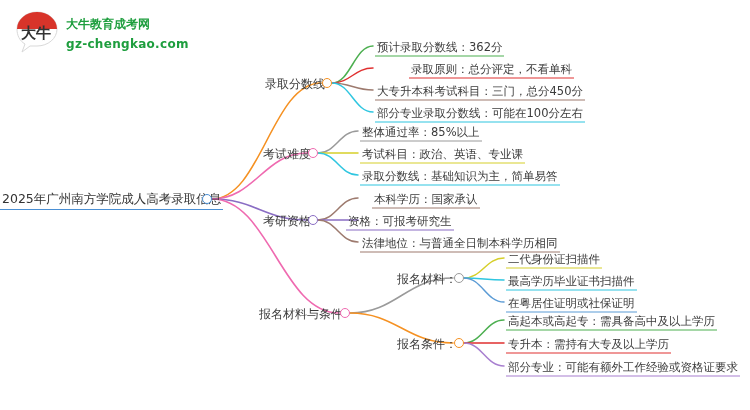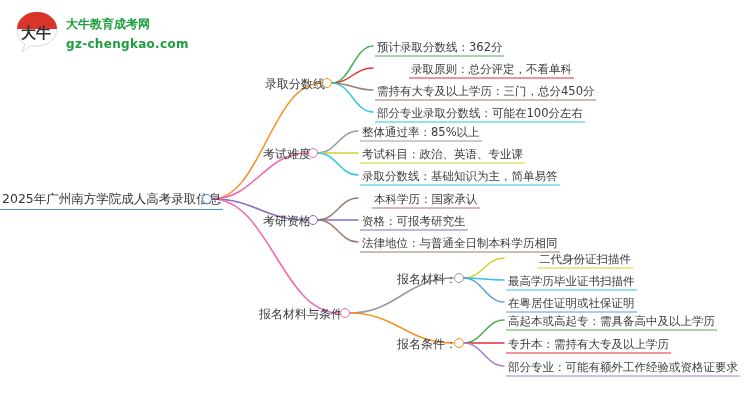--- a/index.html
+++ b/index.html
@@ -147,37 +147,37 @@
       <path d="M 464 343 C 482 343, 486 320, 504 320" fill="none" stroke="#4caf50" stroke-width="1.5" stroke-linecap="round"></path>
       <path d="M 464 343 C 482 343, 486 343, 504 343" fill="none" stroke="#e03030" stroke-width="1.5" stroke-linecap="round"></path>
       <path d="M 464 343 C 482 343, 486 366, 504 366" fill="none" stroke="#a87fd0" stroke-width="1.5" stroke-linecap="round"></path>
     </svg>
 <div class="node root" style="top: 199px; left: 0px; width: 207px; text-align: right;"><span class="node-label" style="border-bottom: 1.5px solid rgb(74, 143, 212);">2025年广州南方学院成人高考录取信息</span></div>
     <div class="dot" style="left: 207px; top: 199px; width: 10px; height: 10px; border: 1.6px solid rgb(74, 143, 212);"></div>
     <div class="node lvl1" style="top: 83px; left: 0px; width: 327px; text-align: right;"><span class="node-label">录取分数线</span></div>
     <div class="dot" style="left: 327px; top: 83px; width: 10px; height: 10px; border: 1.6px solid rgb(245, 145, 34);"></div>
     <div class="node leaf" style="top: 46px; left: 375px; text-align: left;"><span class="node-label" style="border-bottom: 1.5px solid rgb(76, 175, 80);">预计录取分数线：362分</span></div>
     <div class="node leaf" style="top: 68px; left: 375px; text-align: left; margin-left: 34px;"><span class="node-label" style="border-bottom: 1.5px solid rgb(224, 48, 48);">录取原则：总分评定，不看单科</span></div>
-    <div class="node leaf" style="top: 90px; left: 375px; text-align: left;"><span class="node-label" style="border-bottom: 1.5px solid rgb(157, 122, 110);">需持有大专及以上学历：三门，总分450分</span></div>
+    <div class="node leaf" style="top: 90px; left: 375px; text-align: left;"><span class="node-label" style="border-bottom: 1.5px solid rgb(157, 122, 110);">大专升本科考试科目：三门，总分450分</span></div>
     <div class="node leaf" style="top: 112px; left: 375px; text-align: left;"><span class="node-label" style="border-bottom: 1.5px solid rgb(47, 198, 224);">部分专业录取分数线：可能在100分左右</span></div>
     <div class="node lvl1" style="top: 153px; left: 0px; width: 313px; text-align: right;"><span class="node-label">考试难度</span></div>
     <div class="dot" style="left: 313px; top: 153px; width: 10px; height: 10px; border: 1.6px solid rgb(239, 106, 176);"></div>
     <div class="node leaf" style="top: 131px; left: 360px; text-align: left;"><span class="node-label" style="border-bottom: 1.5px solid rgb(154, 154, 154);">整体通过率：85%以上</span></div>
     <div class="node leaf" style="top: 153px; left: 360px; text-align: left;"><span class="node-label" style="border-bottom: 1.5px solid rgb(214, 207, 42);">考试科目：政治、英语、专业课</span></div>
     <div class="node leaf" style="top: 175px; left: 360px; text-align: left;"><span class="node-label" style="border-bottom: 1.5px solid rgb(47, 198, 224);">录取分数线：基础知识为主，简单易答</span></div>
     <div class="node lvl1" style="top: 220px; left: 0px; width: 313px; text-align: right;"><span class="node-label">考研资格</span></div>
     <div class="dot" style="left: 313px; top: 220px; width: 10px; height: 10px; border: 1.6px solid rgb(138, 109, 196);"></div>
     <div class="node leaf" style="top: 198px; left: 360px; text-align: left;"><span class="node-label" style="border-bottom: 1.5px solid rgb(157, 122, 110); margin-left: 12px;">本科学历：国家承认</span></div>
-    <div class="node leaf" style="top: 220px; left: 360px; text-align: left;"><span class="node-label" style="border-bottom: 1.5px solid rgb(138, 109, 196);">资格：可报考研究生</span></div>
+    <div class="node leaf" style="top: 220px; left: 346px; text-align: left;"><span class="node-label" style="border-bottom: 1.5px solid rgb(138, 109, 196);">资格：可报考研究生</span></div>
     <div class="node leaf" style="top: 242px; left: 360px; text-align: left;"><span class="node-label" style="border-bottom: 1.5px solid rgb(157, 122, 110);">法律地位：与普通全日制本科学历相同</span></div>
     <div class="node lvl1" style="top: 313px; left: 0px; width: 345px; text-align: right;"><span class="node-label">报名材料与条件</span></div>
     <div class="dot" style="left: 345px; top: 313px; width: 10px; height: 10px; border: 1.6px solid rgb(239, 106, 176);"></div>
     <div class="node lvl2" style="top: 278px; left: 0px; width: 459px; text-align: right;"><span class="node-label">报名材料：</span></div>
     <div class="dot" style="left: 459px; top: 278px; width: 10px; height: 10px; border: 1.6px solid rgb(154, 154, 154);"></div>
-    <div class="node leaf" style="top: 258px; left: 506px; text-align: left; margin-left: 31px;"><span class="node-label" style="border-bottom: 1.5px solid rgb(214, 207, 42);">二代身份证扫描件</span></div>
+    <div class="node leaf" style="top: 258px; left: 506px; text-align: left;"><span class="node-label" style="border-bottom: 1.5px solid rgb(214, 207, 42);">二代身份证扫描件</span></div>
     <div class="node leaf" style="top: 280px; left: 506px; text-align: left;"><span class="node-label" style="border-bottom: 1.5px solid rgb(47, 198, 224);">最高学历毕业证书扫描件</span></div>
     <div class="node lvl2" style="top: 343px; left: 0px; width: 459px; text-align: right;"><span class="node-label">报名条件：</span></div>
     <div class="node leaf" style="top: 302px; left: 506px; text-align: left;"><span class="node-label" style="border-bottom: 1.5px solid rgb(91, 155, 213);">在粤居住证明或社保证明</span></div>
     <div class="dot" style="left: 459px; top: 343px; width: 10px; height: 10px; border: 1.6px solid rgb(245, 145, 34);"></div>
     <div class="node leaf" style="top: 320px; left: 506px; text-align: left;"><span class="node-label" style="border-bottom: 1.5px solid rgb(76, 175, 80);">高起本或高起专：需具备高中及以上学历</span></div>
     <div class="node leaf" style="top: 343px; left: 506px; text-align: left;"><span class="node-label" style="border-bottom: 1.5px solid rgb(224, 48, 48);">专升本：需持有大专及以上学历</span></div>
     <div class="node leaf" style="top: 366px; left: 506px; text-align: left;"><span class="node-label" style="border-bottom: 1.5px solid rgb(168, 127, 208);">部分专业：可能有额外工作经验或资格证要求</span></div>
   </div>
 
 </body></html>

